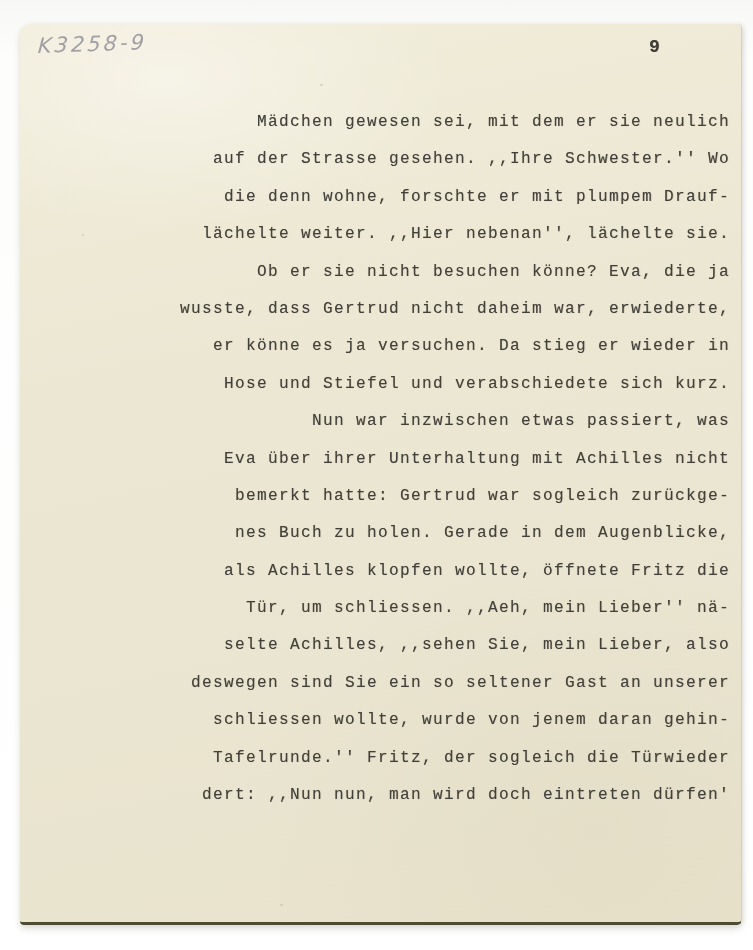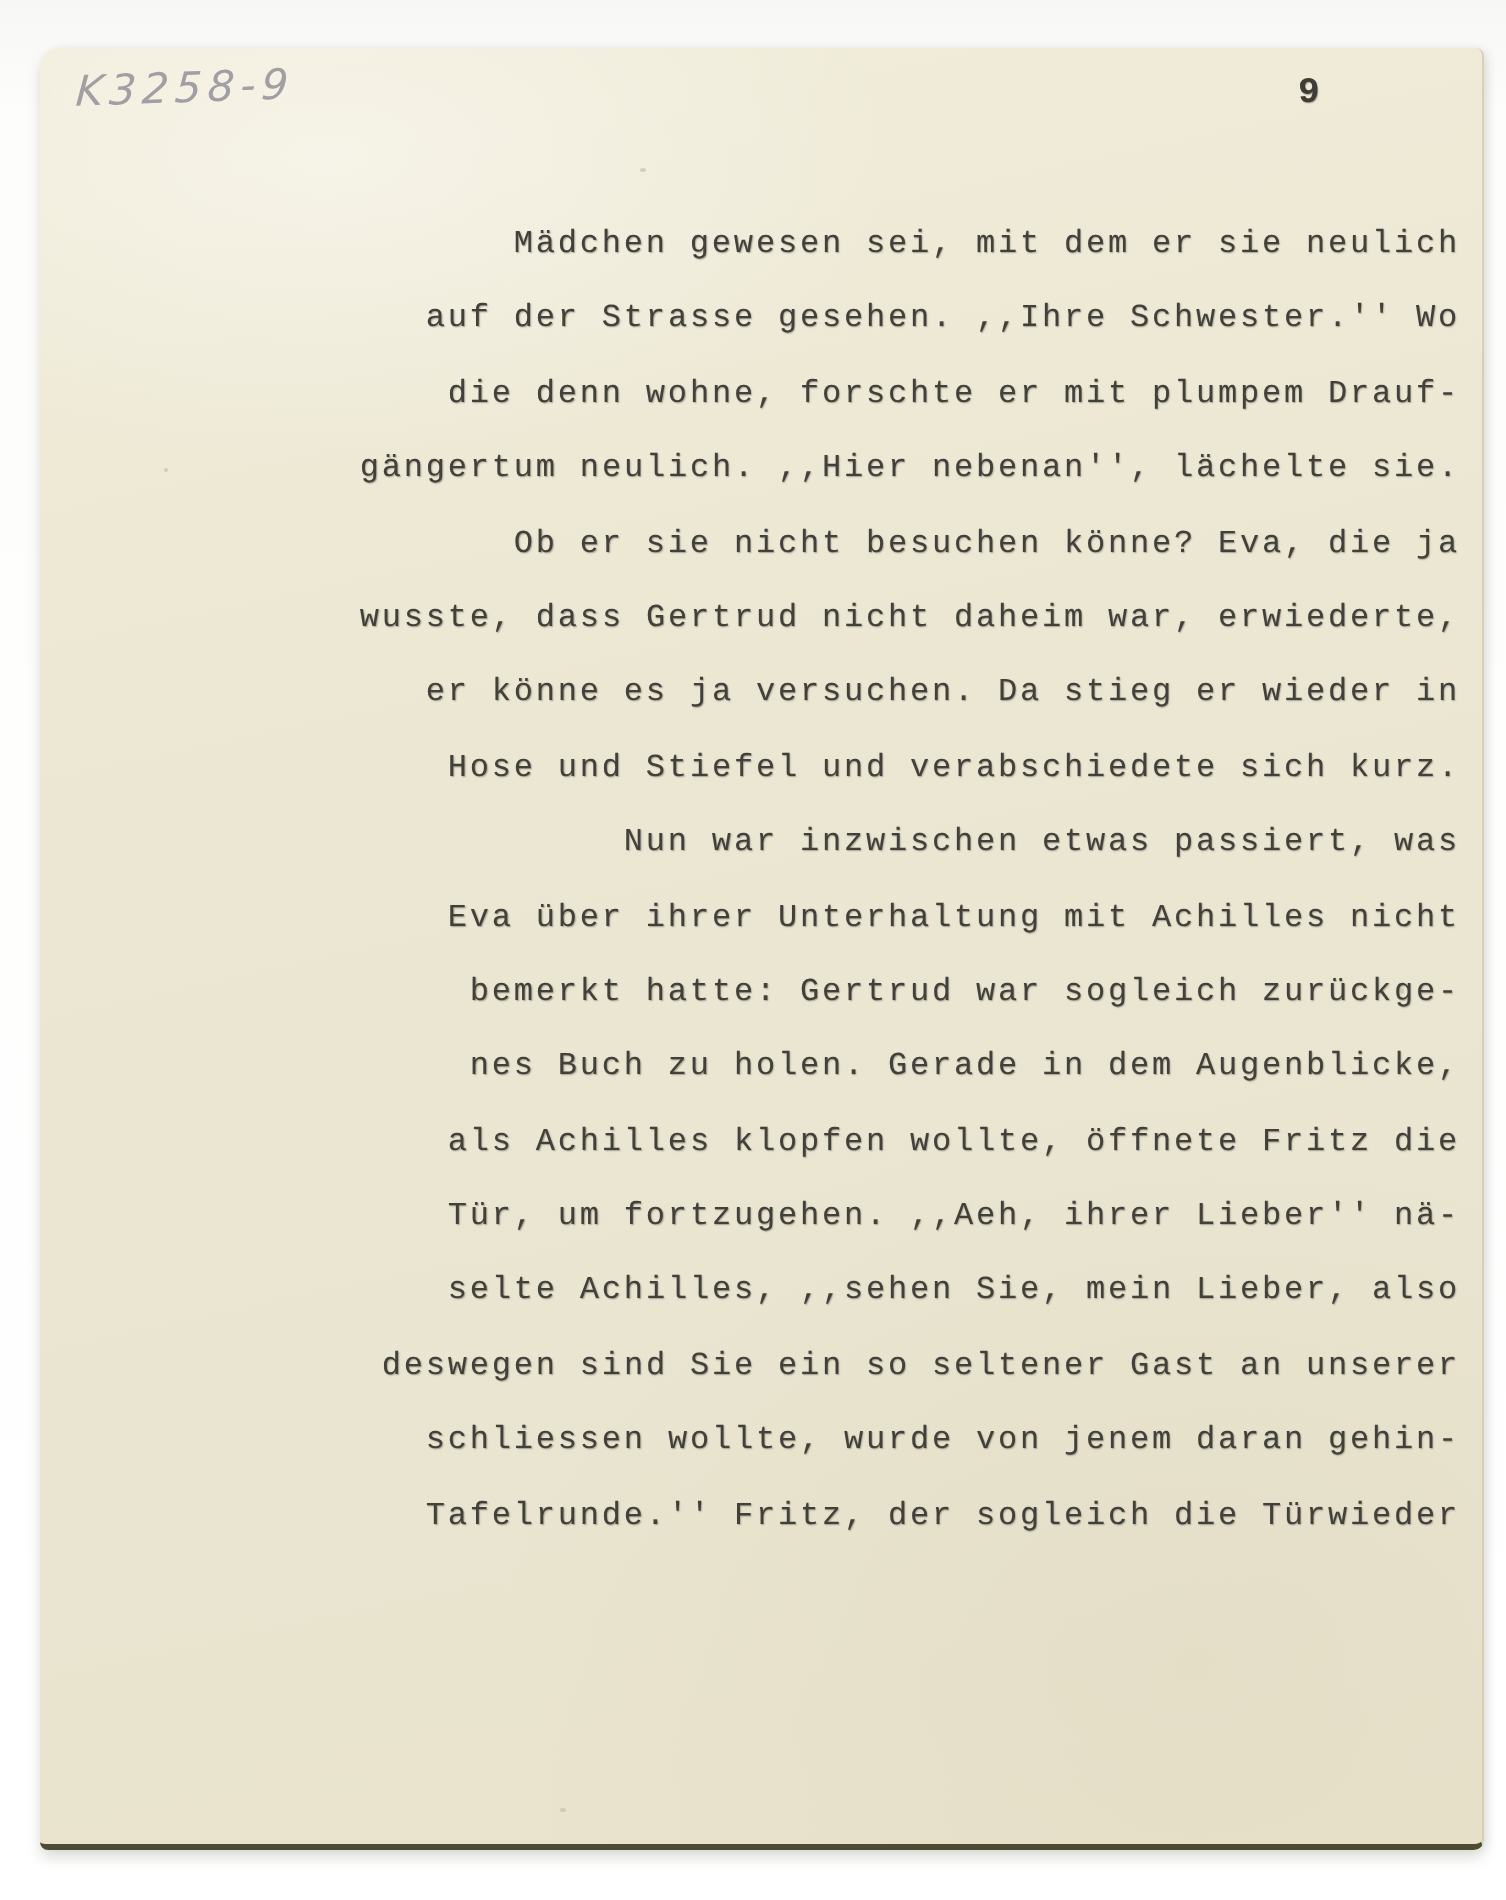--- a/index.html
+++ b/index.html
@@ -87,35 +87,36 @@
 
     <div class="handwritten">K3258-9</div>
 
     <div class="page-number">9</div>
 
     <div class="text-block">
 
     <div class="line">Mädchen gewesen sei, mit dem er sie neulich</div>
         <div class="line">auf der Strasse gesehen. ,,Ihre Schwester.'' Wo</div>
         <div class="line">die denn wohne, forschte er mit plumpem Drauf-</div>
-        <div class="line">gängertum neulich. ,,Hier nebenan'', lächelte sie.</div>
+        <div class="line">lächelte weiter. ,,Hier nebenan'', lächelte sie.</div>
         <div class="line"> Ob er sie nicht besuchen könne? Eva, die ja</div>
         <div class="line">wusste, dass Gertrud nicht daheim war, erwiederte,</div>
         <div class="line">er könne es ja versuchen. Da stieg er wieder in</div>
         <div class="line">Hose und Stiefel und verabschiedete sich kurz.</div>
         <div class="line">      Nun war inzwischen etwas passiert, was</div>
         <div class="line">Eva über ihrer Unterhaltung mit Achilles nicht</div>
         <div class="line">bemerkt hatte: Gertrud war sogleich zurückge-</div>
         <div class="line">nes Buch zu holen. Gerade in dem Augenblicke,</div>
         <div class="line">als Achilles klopfen wollte, öffnete Fritz die</div>
-        <div class="line">Tür, um fortzugehen. ,,Aeh, ihrer Lieber'' nä-</div>
+        <div class="line">Tür, um schliessen. ,,Aeh, mein Lieber'' nä-</div>
         <div class="line">  selte Achilles, ,,sehen Sie, mein Lieber, also</div>
         <div class="line">deswegen sind Sie ein so seltener Gast an unserer</div>
         <div class="line">schliessen wollte, wurde von jenem daran gehin-</div>
         <div class="line">Tafelrunde.'' Fritz, der sogleich die Türwieder</div>
+        <div class="line">   dert: ,,Nun nun, man wird doch eintreten dürfen'</div>
       </div>
 
     <span class="speck s1"></span>
     <span class="speck s2"></span>
     <span class="speck s3"></span>
     <span class="speck s4"></span>
   </div>
 </div>
 
 </body></html>

